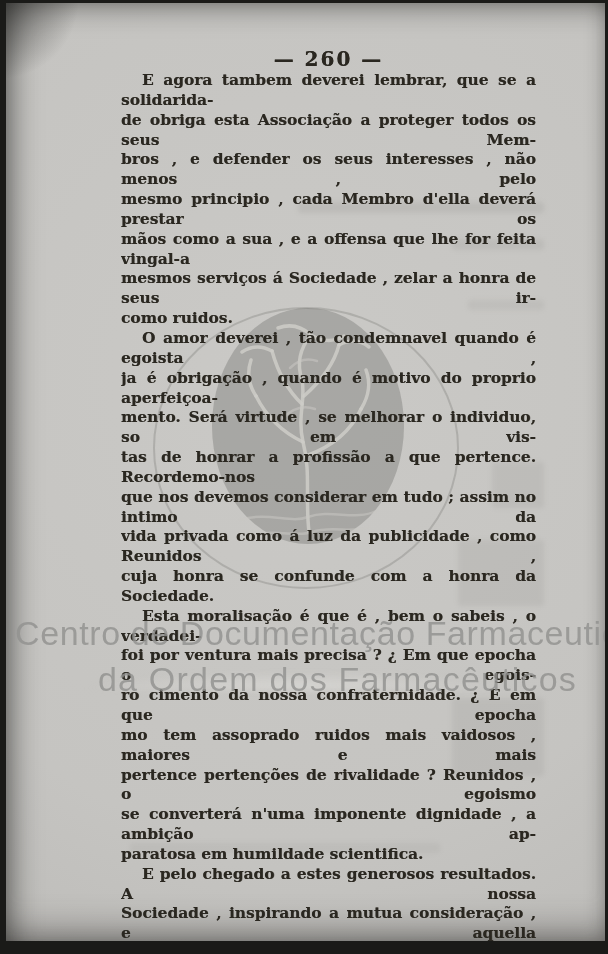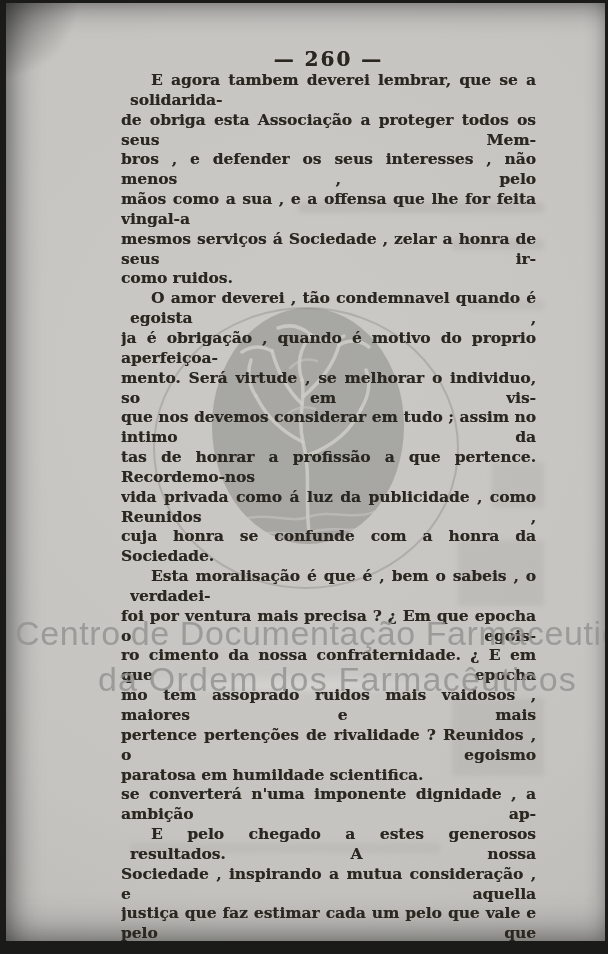--- a/index.html
+++ b/index.html
@@ -49,21 +49,21 @@
     color:var(--ink);text-shadow:0 0 .6px rgba(38,35,28,.8);
   }
   .textblock{position:absolute;left:121px;top:71px;width:415px;}
   .para{margin:0;}
   .line{
     font-weight:700;font-size:15.4px;line-height:19.85px;
     color:var(--ink);text-shadow:.3px .3px .5px rgba(40,37,30,.55);
     text-align:justify;text-align-last:justify;
     overflow:hidden;white-space:normal;
   }
-  .line.first{text-indent:21px;margin-left:9px;}
+  .line.first{text-indent:21px;}
   .line.last{text-align-last:left;}
 
   
   .wm{position:absolute;left:0;top:0;width:608px;height:954px;pointer-events:none;
       font-family:"Liberation Sans", sans-serif;color:var(--watermark);}
   .wm-line{position:absolute;white-space:nowrap;opacity:.82;}
   .wm1{left:15px;top:614px;font-size:34px;letter-spacing:.6px;}
   .wm2{left:98px;top:660px;font-size:34px;letter-spacing:1.2px;}
 </style>
 </head>
@@ -107,41 +107,42 @@
       <path d="M290,368 C298,360 308,358 317,361"></path>
     </g>
   </svg>
 
   <div class="pagenum">— 260 —</div>
   <div class="textblock" id="textblock">
       <div class="para">
         <div class="line first">E agora tambem deverei lembrar, que se a solidarida-</div>
         <div class="line">de obriga esta Associação a proteger todos os seus Mem-</div>
         <div class="line">bros , e defender os seus interesses , não menos , pelo</div>
+        <div class="line">mesmo principio , cada Membro d'ella deverá prestar os</div>
         <div class="line">mãos como a sua , e a offensa que lhe for feita vingal-a</div>
         <div class="line">mesmos serviços á Sociedade , zelar a honra de seus ir-</div>
         <div class="line last">como ruidos.</div>
       </div>
       <div class="para">
         <div class="line first">O amor deverei , tão condemnavel quando é egoista ,</div>
         <div class="line">ja é obrigação , quando é motivo do proprio aperfeiçoa-</div>
         <div class="line">mento. Será virtude , se melhorar o individuo, so em vis-</div>
+        <div class="line">tas de honrar a profissão a que pertence. Recordemo-nos</div>
         <div class="line">que nos devemos considerar em tudo ; assim no intimo da</div>
-        <div class="line">tas de honrar a profissão a que pertence. Recordemo-nos</div>
         <div class="line">vida privada como á luz da publicidade , como Reunidos ,</div>
         <div class="line last">cuja honra se confunde com a honra da Sociedade.</div>
       </div>
       <div class="para">
         <div class="line first">Esta moralisação é que é , bem o sabeis , o verdadei-</div>
         <div class="line">foi por ventura mais precisa ? ¿ Em que epocha o egois-</div>
         <div class="line">ro cimento da nossa confraternidade. ¿ E em que epocha</div>
         <div class="line">mo tem assoprado ruidos mais vaidosos , maiores e mais</div>
         <div class="line">pertence pertenções de rivalidade ? Reunidos , o egoismo</div>
+        <div class="line">se converterá n'uma imponente dignidade , a ambição ap-</div>
         <div class="line last">paratosa em humildade scientifica.</div>
-        <div class="line">se converterá n'uma imponente dignidade , a ambição ap-</div>
       </div>
       <div class="para">
         <div class="line first">E pelo chegado a estes generosos resultados. A nossa</div>
         <div class="line">Sociedade , inspirando a mutua consideração , e aquella</div>
         <div class="line">justiça que faz estimar cada um pelo que vale e pelo que</div>
       </div>
     </div>
 
   <div class="wm">
     <div class="wm-line wm1">Centro de Documentação Farmaceutica</div>

